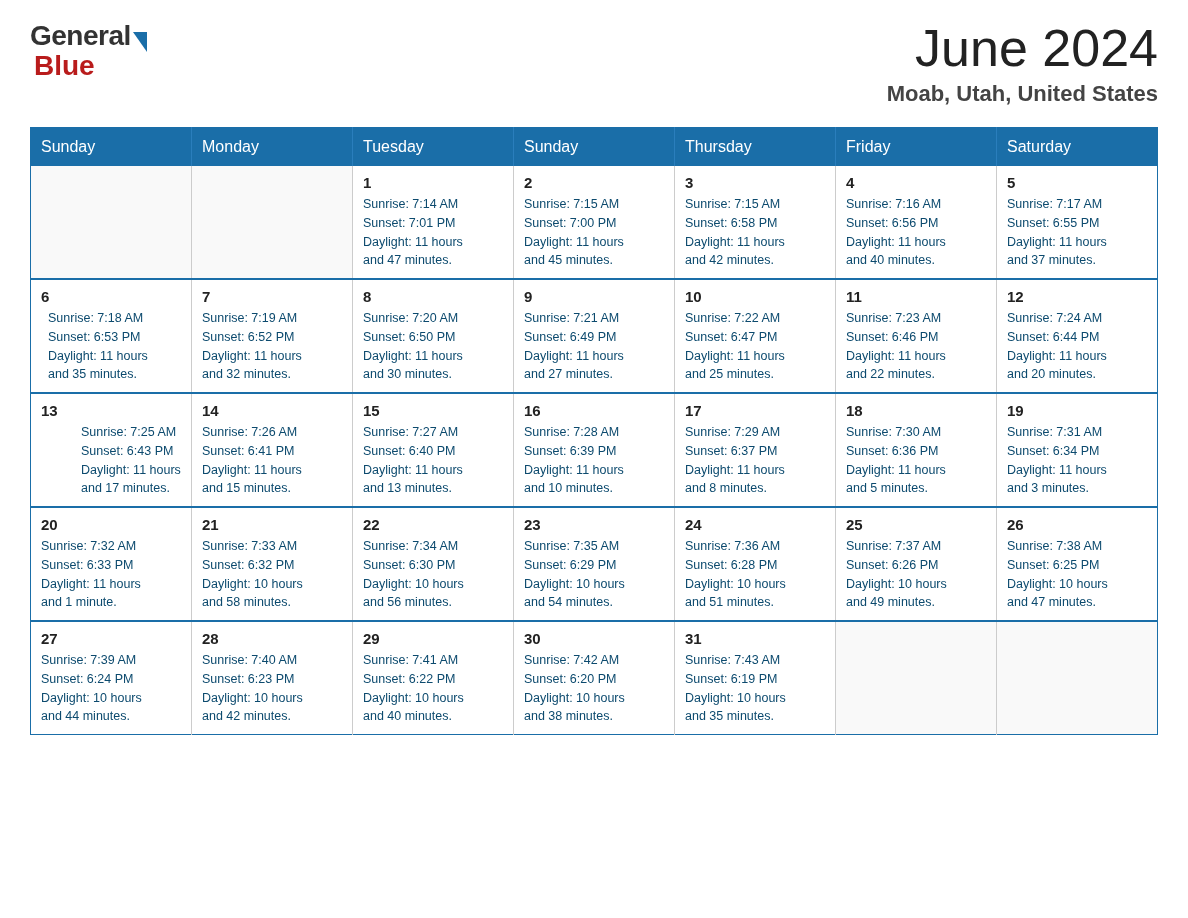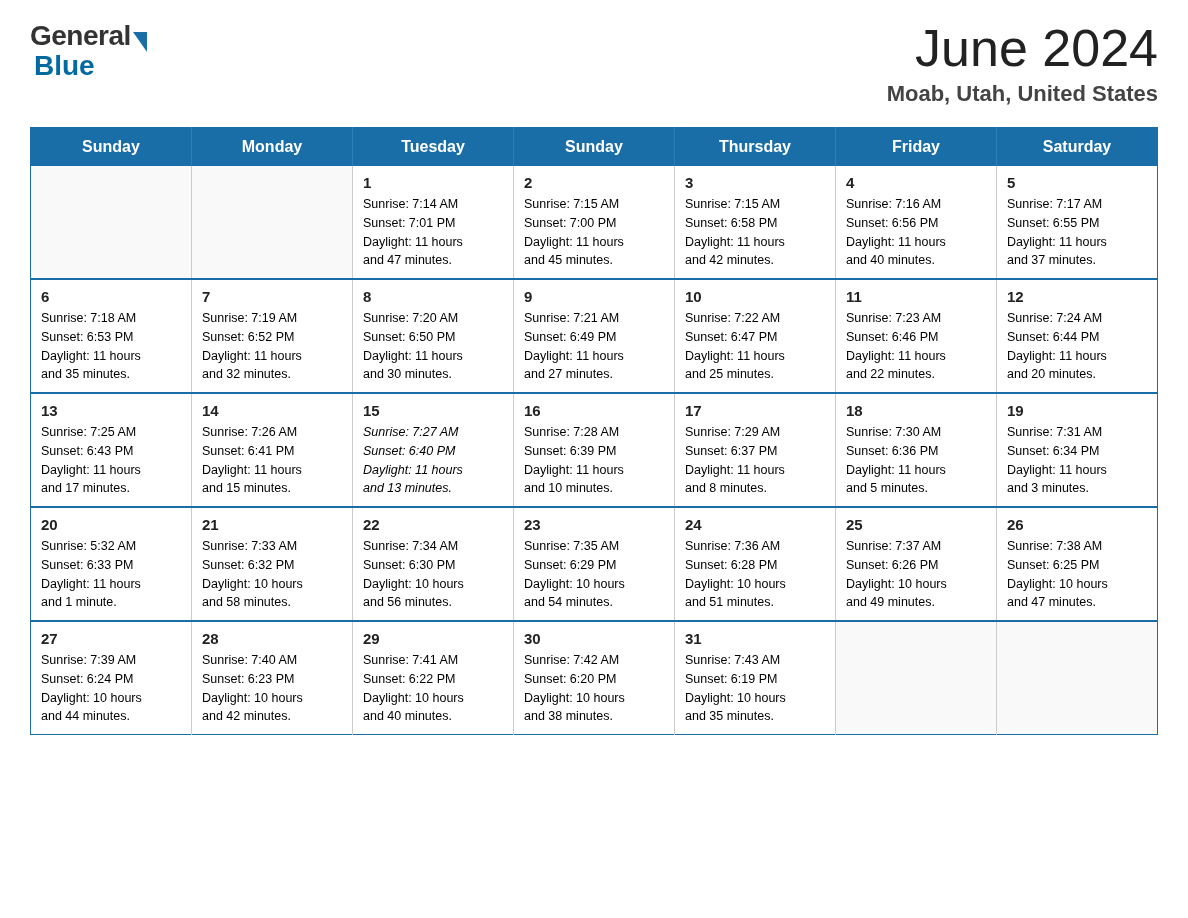--- a/index.html
+++ b/index.html
@@ -36,21 +36,21 @@
       height: 0;
       border-left: 14px solid transparent;
       border-right: 0px solid transparent;
       border-top: 20px solid #1a6ea8;
       margin-left: 2px;
       margin-top: 4px;
     }
     .logo-blue {
       font-size: 28px;
       font-weight: bold;
-      color: #0369a1;
+      color: #b91c1c;
       margin-top: -2px;
       padding-left: 4px;
     }
     .title-section {
       text-align: right;
     }
     .month-title {
       font-size: 52px;
       font-weight: 300;
       color: #222;
@@ -66,23 +66,23 @@
       width: 100%;
       border-collapse: collapse;
       border: 1px solid #1a6ea8;
     }
     thead tr {
       background-color: #1a6ea8;
     }
     thead th {
       color: #fff;
       font-size: 16px;
-      font-weight: bold;
+      font-weight: normal;
       padding: 10px 10px;
-      text-align: center;
+      text-align: left;
       border-right: 1px solid #2a7ebc;
     }
     thead th:last-child {
       border-right: none;
     }
     tbody td {
       vertical-align: top;
       padding: 8px 10px;
       border-right: 1px solid #ccc;
       border-bottom: 2px solid #1a6ea8;
@@ -99,21 +99,21 @@
       border-bottom: none;
     }
     .day-number {
       font-size: 15px;
       font-weight: bold;
       color: #222;
       margin-bottom: 4px;
     }
     .day-info {
       font-size: 12.5px;
-      color: #000000;
+      color: #0c4a6e;
       line-height: 1.5;
     }
     .empty-cell {
       background: #f9f9f9;
     }
   </style>
 </head>
 <body>
 
 <div class="header">
@@ -178,21 +178,21 @@
           <div class="day-number">5</div>
           <div class="day-info" style="white-space: pre-line;">Sunrise: 7:17 AM
 Sunset: 6:55 PM
 Daylight: 11 hours
 and 37 minutes.</div>
         </td>
       </tr>
       <tr>
         <td>
           <div class="day-number">6</div>
-          <div class="day-info" style="white-space: pre-line;">Sunrise: 7:18 AM
+          <div class="day-info" style="white-space: pre-line; margin-left: 7px;">Sunrise: 7:18 AM
 Sunset: 6:53 PM
 Daylight: 11 hours
 and 35 minutes.</div>
         </td>
         <td>
           <div class="day-number">7</div>
           <div class="day-info" style="white-space: pre-line;">Sunrise: 7:19 AM
 Sunset: 6:52 PM
 Daylight: 11 hours
 and 32 minutes.</div>
@@ -229,35 +229,35 @@
           <div class="day-number">12</div>
           <div class="day-info" style="white-space: pre-line;">Sunrise: 7:24 AM
 Sunset: 6:44 PM
 Daylight: 11 hours
 and 20 minutes.</div>
         </td>
       </tr>
       <tr>
         <td>
           <div class="day-number">13</div>
-          <div class="day-info" style="white-space: pre-line;">Sunrise: 7:25 AM
+          <div class="day-info" style="white-space: pre-line; margin-left: 40px;">Sunrise: 7:25 AM
 Sunset: 6:43 PM
 Daylight: 11 hours
 and 17 minutes.</div>
         </td>
         <td>
           <div class="day-number">14</div>
           <div class="day-info" style="white-space: pre-line;">Sunrise: 7:26 AM
 Sunset: 6:41 PM
 Daylight: 11 hours
 and 15 minutes.</div>
         </td>
         <td>
           <div class="day-number">15</div>
-          <div class="day-info" style="white-space: pre-line; font-style: italic;">Sunrise: 7:27 AM
+          <div class="day-info" style="white-space: pre-line;">Sunrise: 7:27 AM
 Sunset: 6:40 PM
 Daylight: 11 hours
 and 13 minutes.</div>
         </td>
         <td>
           <div class="day-number">16</div>
           <div class="day-info" style="white-space: pre-line;">Sunrise: 7:28 AM
 Sunset: 6:39 PM
 Daylight: 11 hours
 and 10 minutes.</div>
@@ -280,21 +280,21 @@
           <div class="day-number">19</div>
           <div class="day-info" style="white-space: pre-line;">Sunrise: 7:31 AM
 Sunset: 6:34 PM
 Daylight: 11 hours
 and 3 minutes.</div>
         </td>
       </tr>
       <tr>
         <td>
           <div class="day-number">20</div>
-          <div class="day-info" style="white-space: pre-line;">Sunrise: 5:32 AM
+          <div class="day-info" style="white-space: pre-line;">Sunrise: 7:32 AM
 Sunset: 6:33 PM
 Daylight: 11 hours
 and 1 minute.</div>
         </td>
         <td>
           <div class="day-number">21</div>
           <div class="day-info" style="white-space: pre-line;">Sunrise: 7:33 AM
 Sunset: 6:32 PM
 Daylight: 10 hours
 and 58 minutes.</div>

